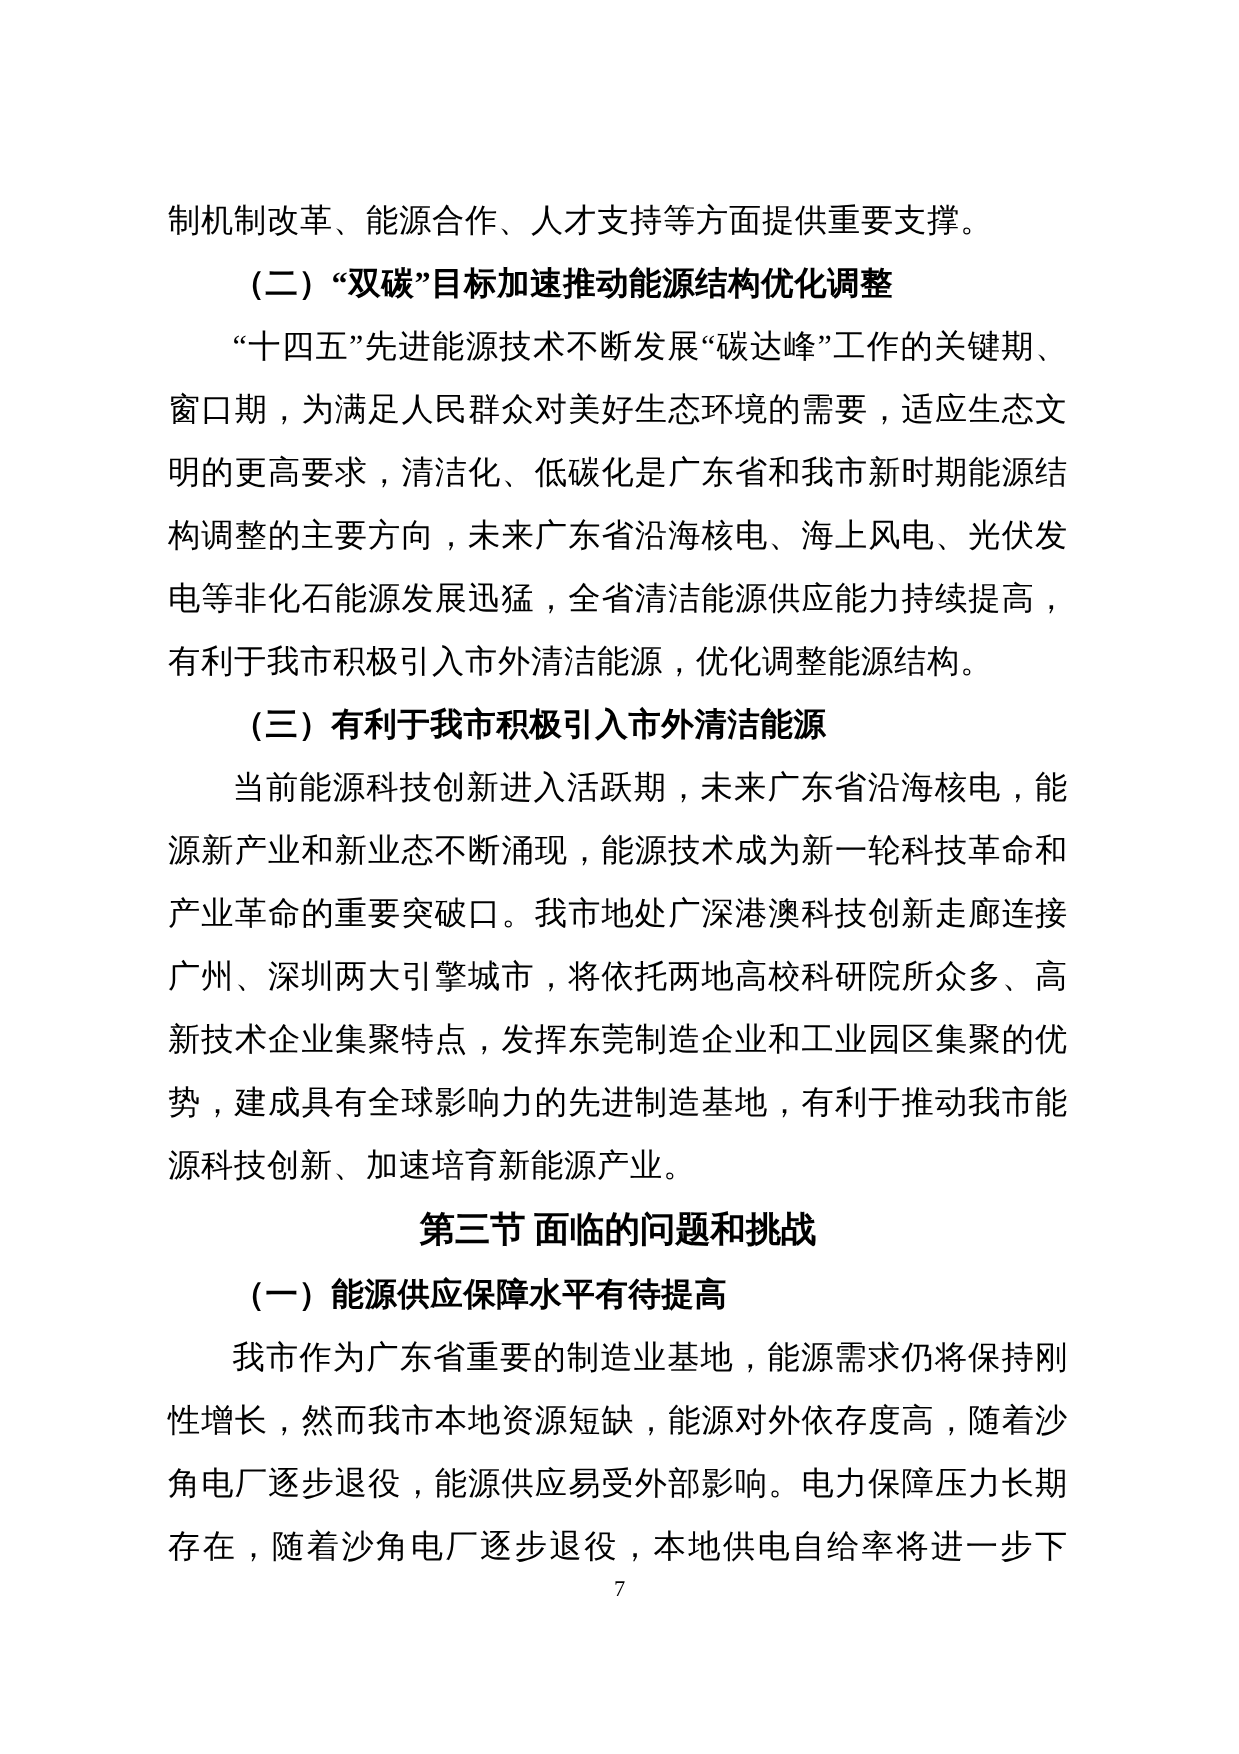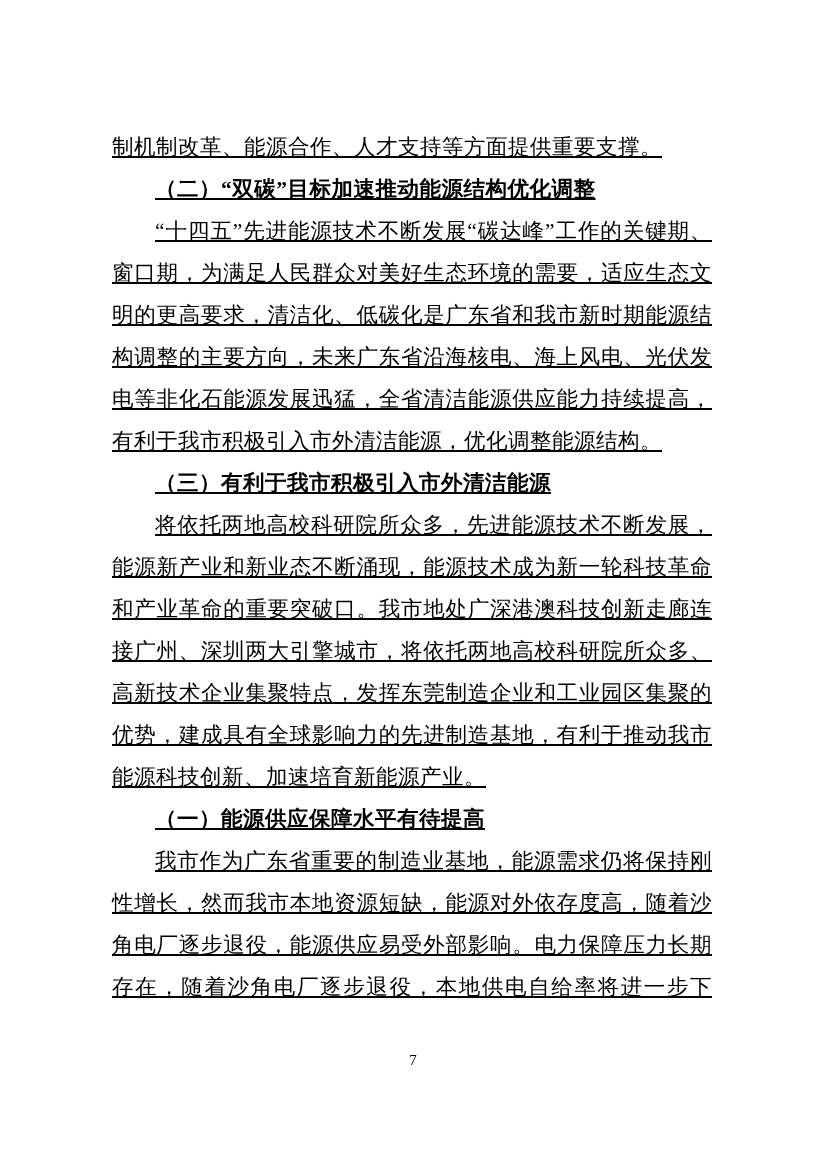--- a/index.html
+++ b/index.html
@@ -18,21 +18,20 @@
     position: relative;
     width: 826px;
     height: 1169px;
     background: #ffffff;
   }
   .content {
     position: absolute;
     top: 126px;
     left: 112px;
     width: 600px;
-    text-decoration: underline;
   }
   .body-par,
   .heading {
     margin: 0;
     font-size: 21.5px;
     line-height: 42px;
     text-align: justify;
     text-justify: inter-character;
     letter-spacing: 0.5px;
   }
@@ -75,22 +74,23 @@
   <div class="content">
 
     <p class="body-par no-indent">制机制改革、能源合作、人才支持等方面提供重要支撑。</p>
 
     <h3 class="heading">（二）“双碳”目标加速推动能源结构优化调整</h3>
 
     <p class="body-par">“十四五”先进能源技术不断发展“碳达峰”工作的关键期、窗口期，为满足人民群众对美好生态环境的需要，适应生态文明的更高要求，清洁化、低碳化是广东省和我市新时期能源结构调整的主要方向，未来广东省沿海核电、海上风电、光伏发电等非化石能源发展迅猛，全省清洁能源供应能力持续提高，有利于我市积极引入市外清洁能源，优化调整能源结构。</p>
 
     <h3 class="heading">（三）有利于我市积极引入市外清洁能源</h3>
 
-    <p class="body-par">将依托两地高校科研院所众多，先进能源技术不断发展，能源新产业和新业态不断涌现，能源技术成为新一轮科技革命和产业革命的重要突破口。我市地处广深港澳科技创新走廊连接广州、深圳两大引擎城市，将依托两地高校科研院所众多、高新技术企业集聚特点，发挥东莞制造企业和工业园区集聚的优势，建成具有全球影响力的先进制造基地，有利于推动我市能源科技创新、加速培育新能源产业。</p>
+    <p class="body-par">当前能源科技创新进入活跃期，未来广东省沿海核电，能源新产业和新业态不断涌现，能源技术成为新一轮科技革命和产业革命的重要突破口。我市地处广深港澳科技创新走廊连接广州、深圳两大引擎城市，将依托两地高校科研院所众多、高新技术企业集聚特点，发挥东莞制造企业和工业园区集聚的优势，建成具有全球影响力的先进制造基地，有利于推动我市能源科技创新、加速培育新能源产业。</p>
 
+    <h2 class="section-title">第三节 面临的问题和挑战</h2>
 
     <h3 class="heading">（一）能源供应保障水平有待提高</h3>
 
     <p class="body-par continues">我市作为广东省重要的制造业基地，能源需求仍将保持刚性增长，然而我市本地资源短缺，能源对外依存度高，随着沙角电厂逐步退役，能源供应易受外部影响。电力保障压力长期存在，随着沙角电厂逐步退役，本地供电自给率将进一步下</p>
 
   </div>
 
   <div class="page-number">7</div>
 </div>
 

